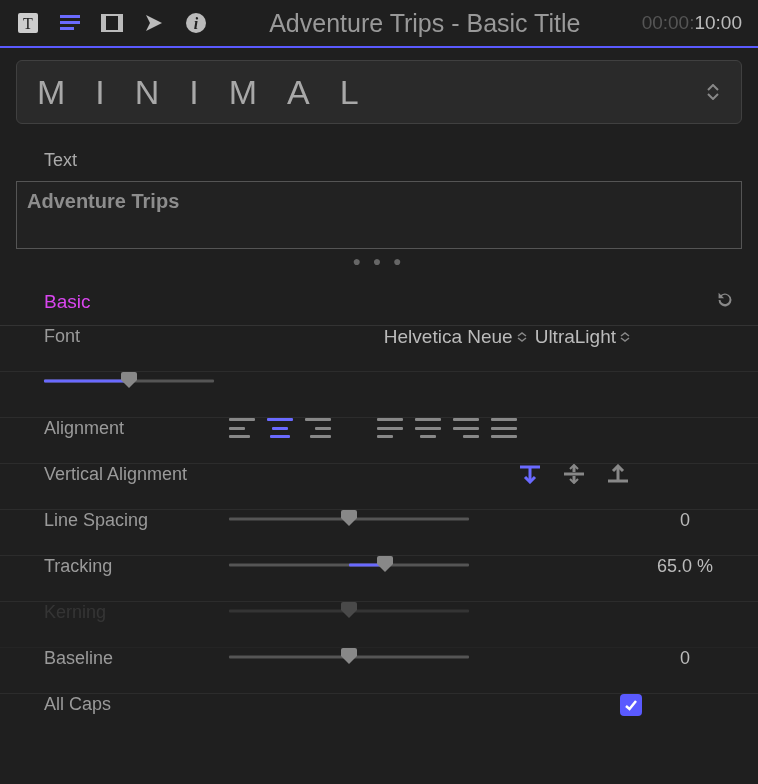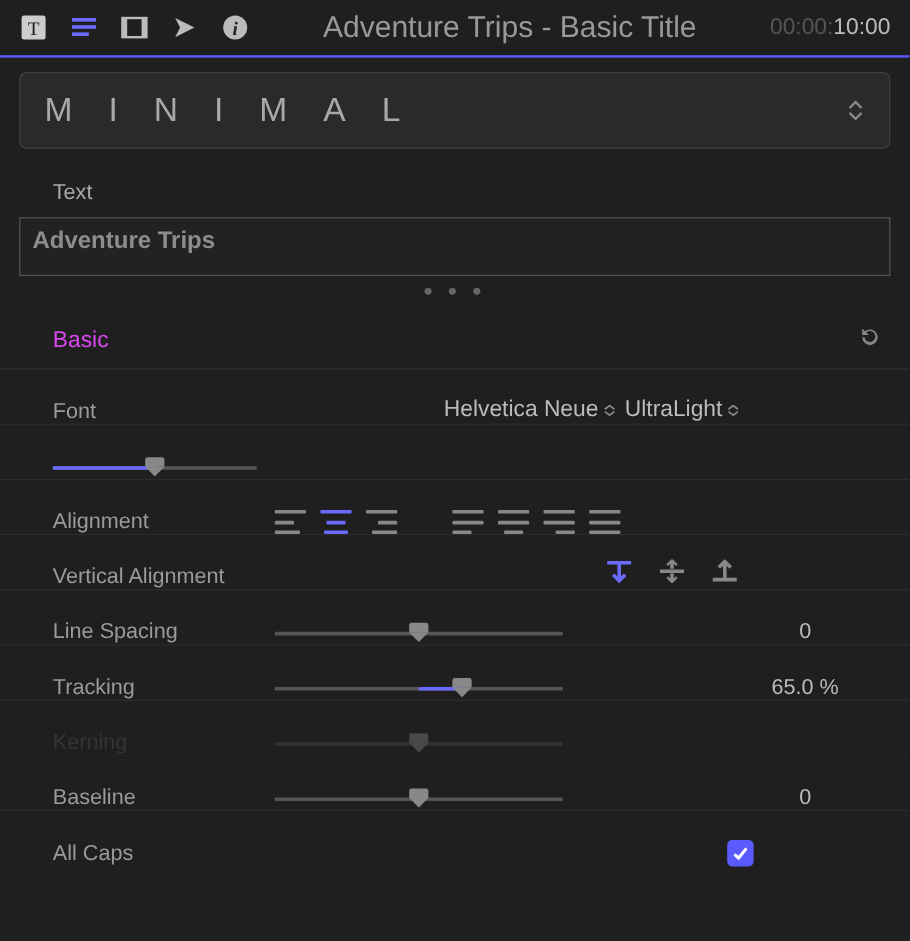--- a/index.html
+++ b/index.html
@@ -29,51 +29,51 @@
   background: #2a2a2a;
   border: 1px solid #404040;
   border-radius: 6px;
   display: flex;
   align-items: center;
   height: 64px;
   padding: 0 20px;
 }
 .style-picker .style-name {
   flex: 1;
-  font-size: 28px;
+  font-size: 34px;
   letter-spacing: 30px;
   font-weight: 100;
   color: #a8a8a8;
 }
 .double-chevron { width: 16px; height: 20px; display: flex; flex-direction: column; gap: 2px; align-items: center; justify-content: center; }
 .double-chevron svg { width: 12px; height: 7px; }
 .section-label { font-size: 18px; color: #aaa; padding: 20px 44px 10px; }
 .text-field {
   margin: 0 16px;
   background: #222;
   border: 1px solid #555;
   padding: 8px 10px 20px 10px;
   color: #8d8d8d;
   font-size: 20px;
   font-weight: 600;
-  height: 49px;
+  height: 68px;
 }
 .dots { text-align: center; color: #666; font-size: 14px; letter-spacing: 4px; margin: 4px 0 10px; }
 .section-header {
   display: flex;
   align-items: center;
   padding: 10px 22px 10px 44px;
   border-bottom: 1px solid #333;
 }
 .section-header .hdr { color: #d946ef; font-size: 19px; flex: 1; }
 .reset-icon svg { width: 22px; height: 22px; }
 .prop-row {
   display: flex;
-  align-items: flex-end;
-  padding: 0 22px 0 44px;
+  align-items: flex-start;
+  padding: 0 8px 0 44px;
   height: 46px;
   border-bottom: 1px solid #2c2c2c;
 }
 .prop-row.disabled { opacity: 0.4; }
 .prop-label { width: 185px; font-size: 18px; color: #9a9a9a; }
 .prop-row.disabled .prop-label { color: #555; }
 .prop-control { flex: 1; display: flex; align-items: center; gap: 8px; }
 .prop-value { width: 130px; text-align: center; font-size: 18px; color: #bbb; }
 .dropdown { display: inline-flex; align-items: center; gap: 4px; font-size: 19px; color: #bbb; cursor: pointer; }
 .dropdown .mini-chevron { width: 10px; display: flex; flex-direction: column; align-items: center; }

